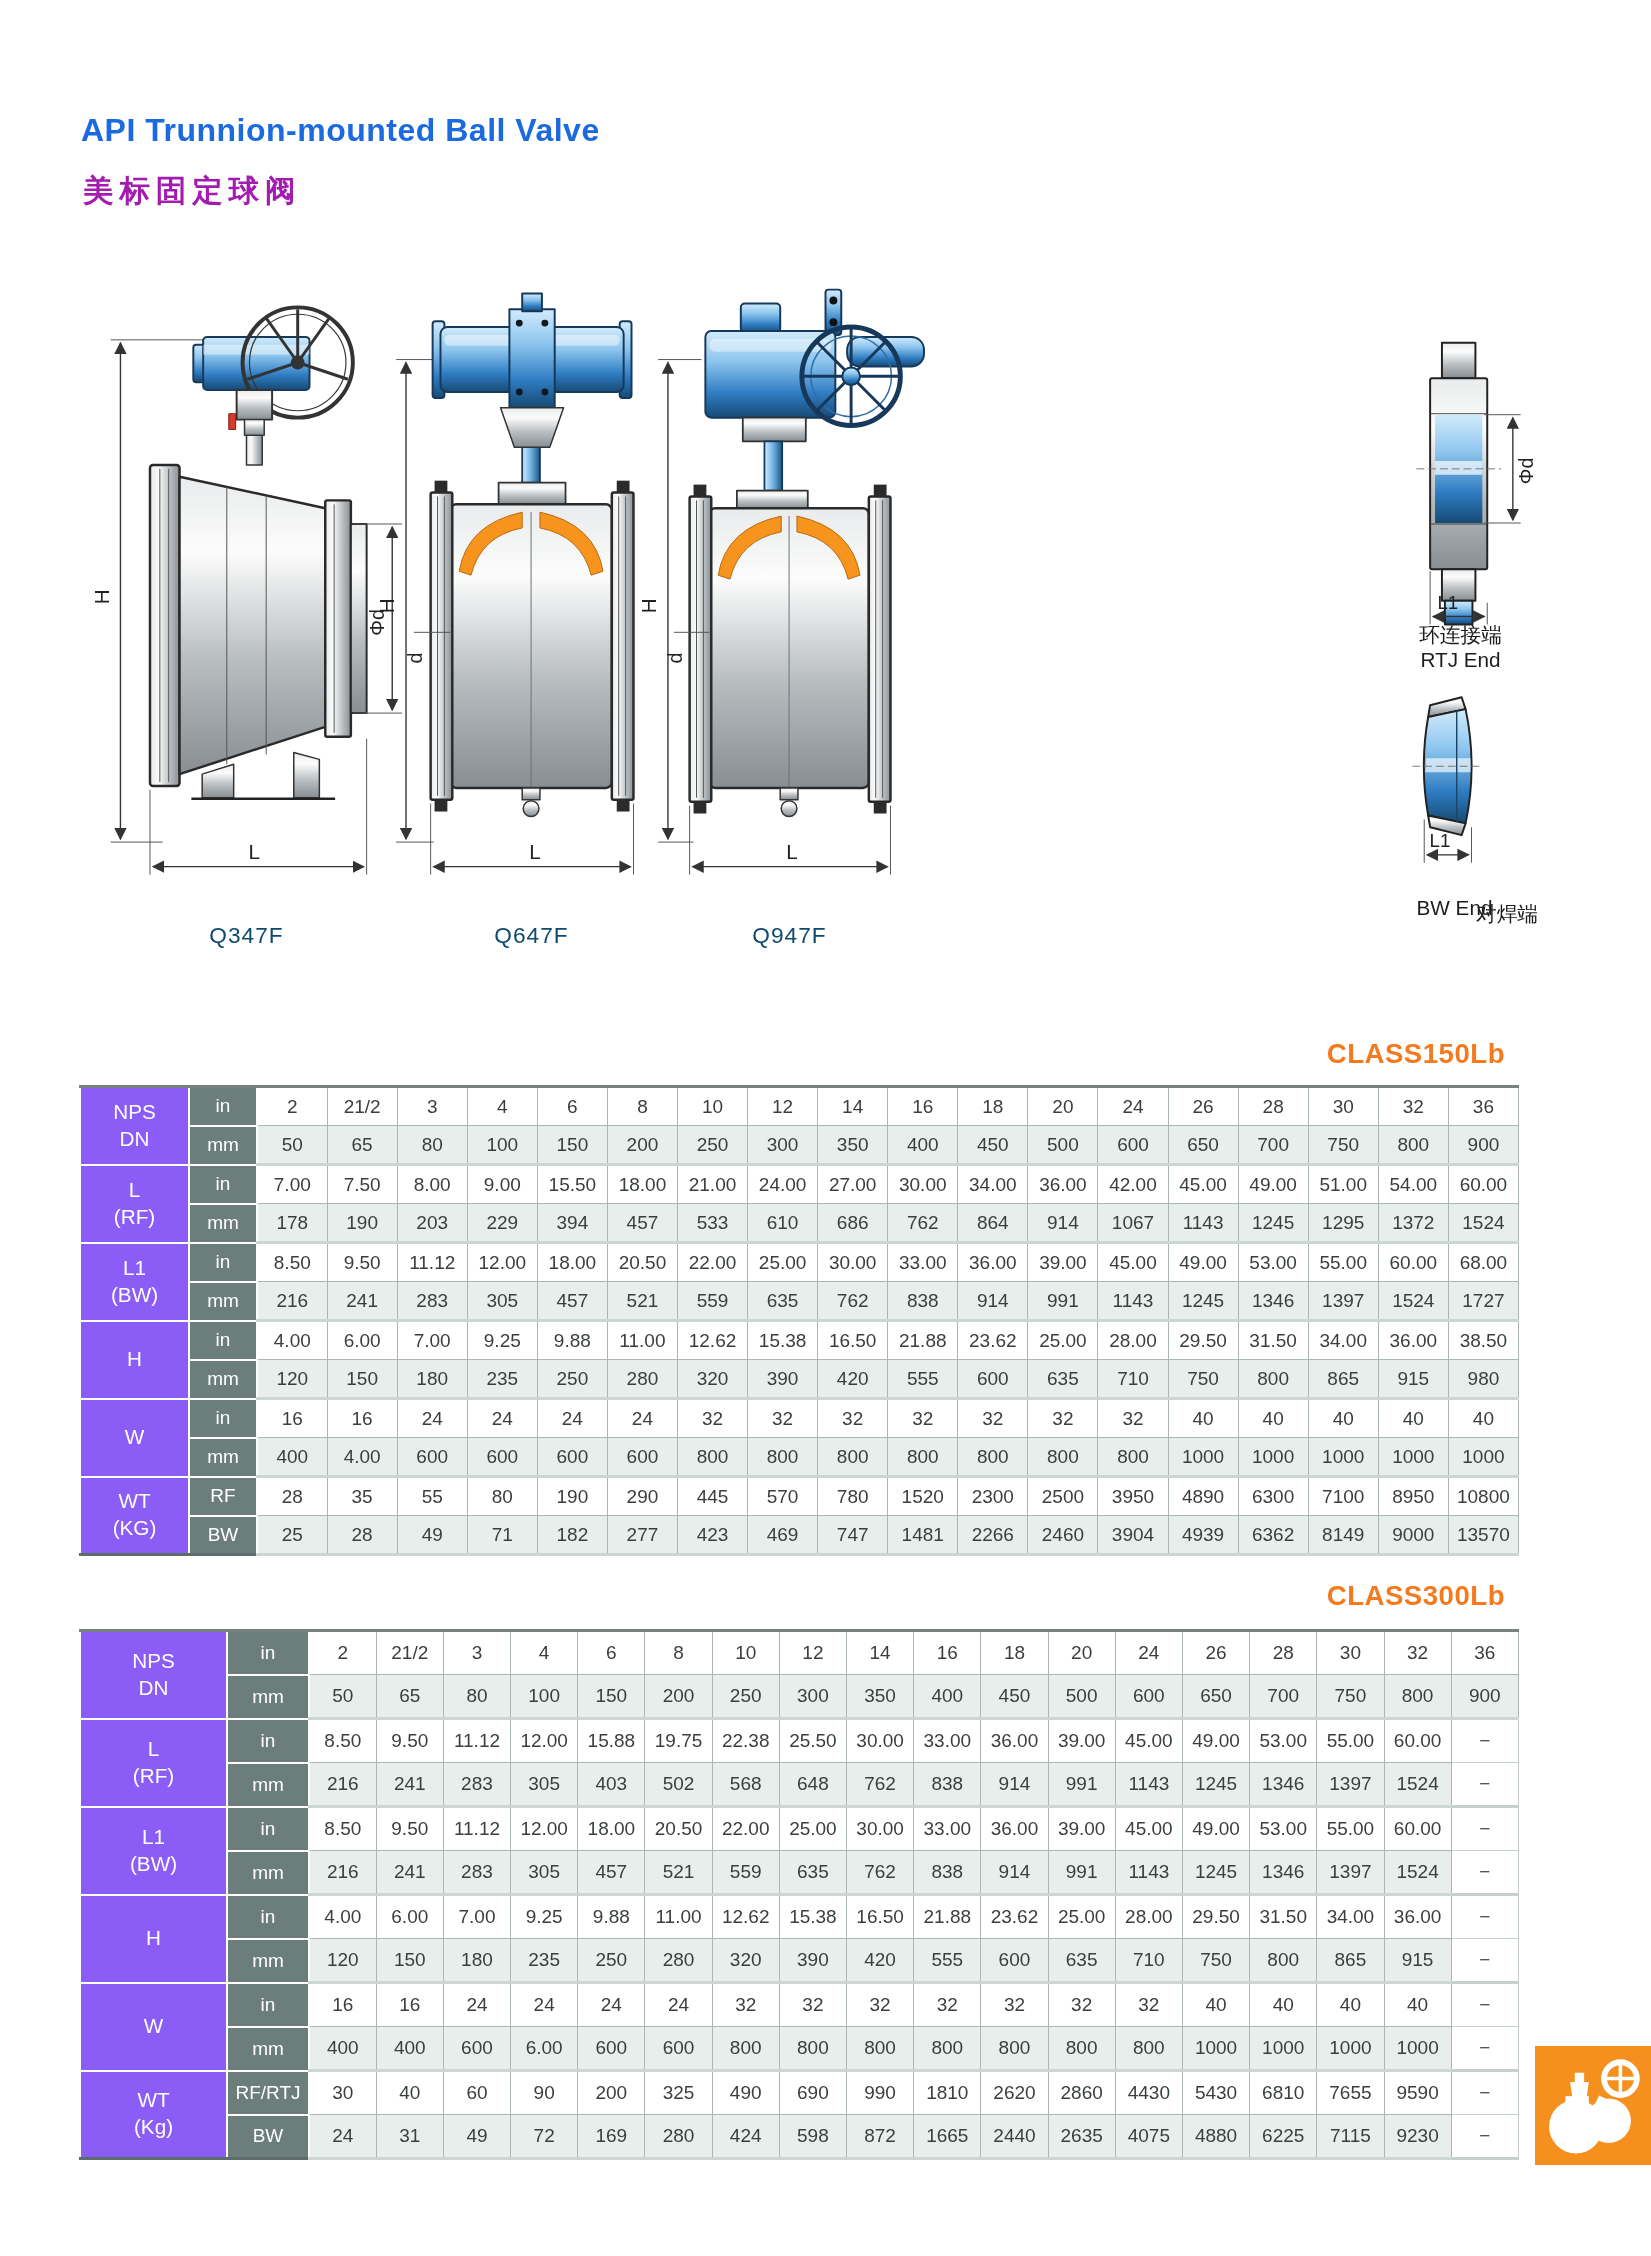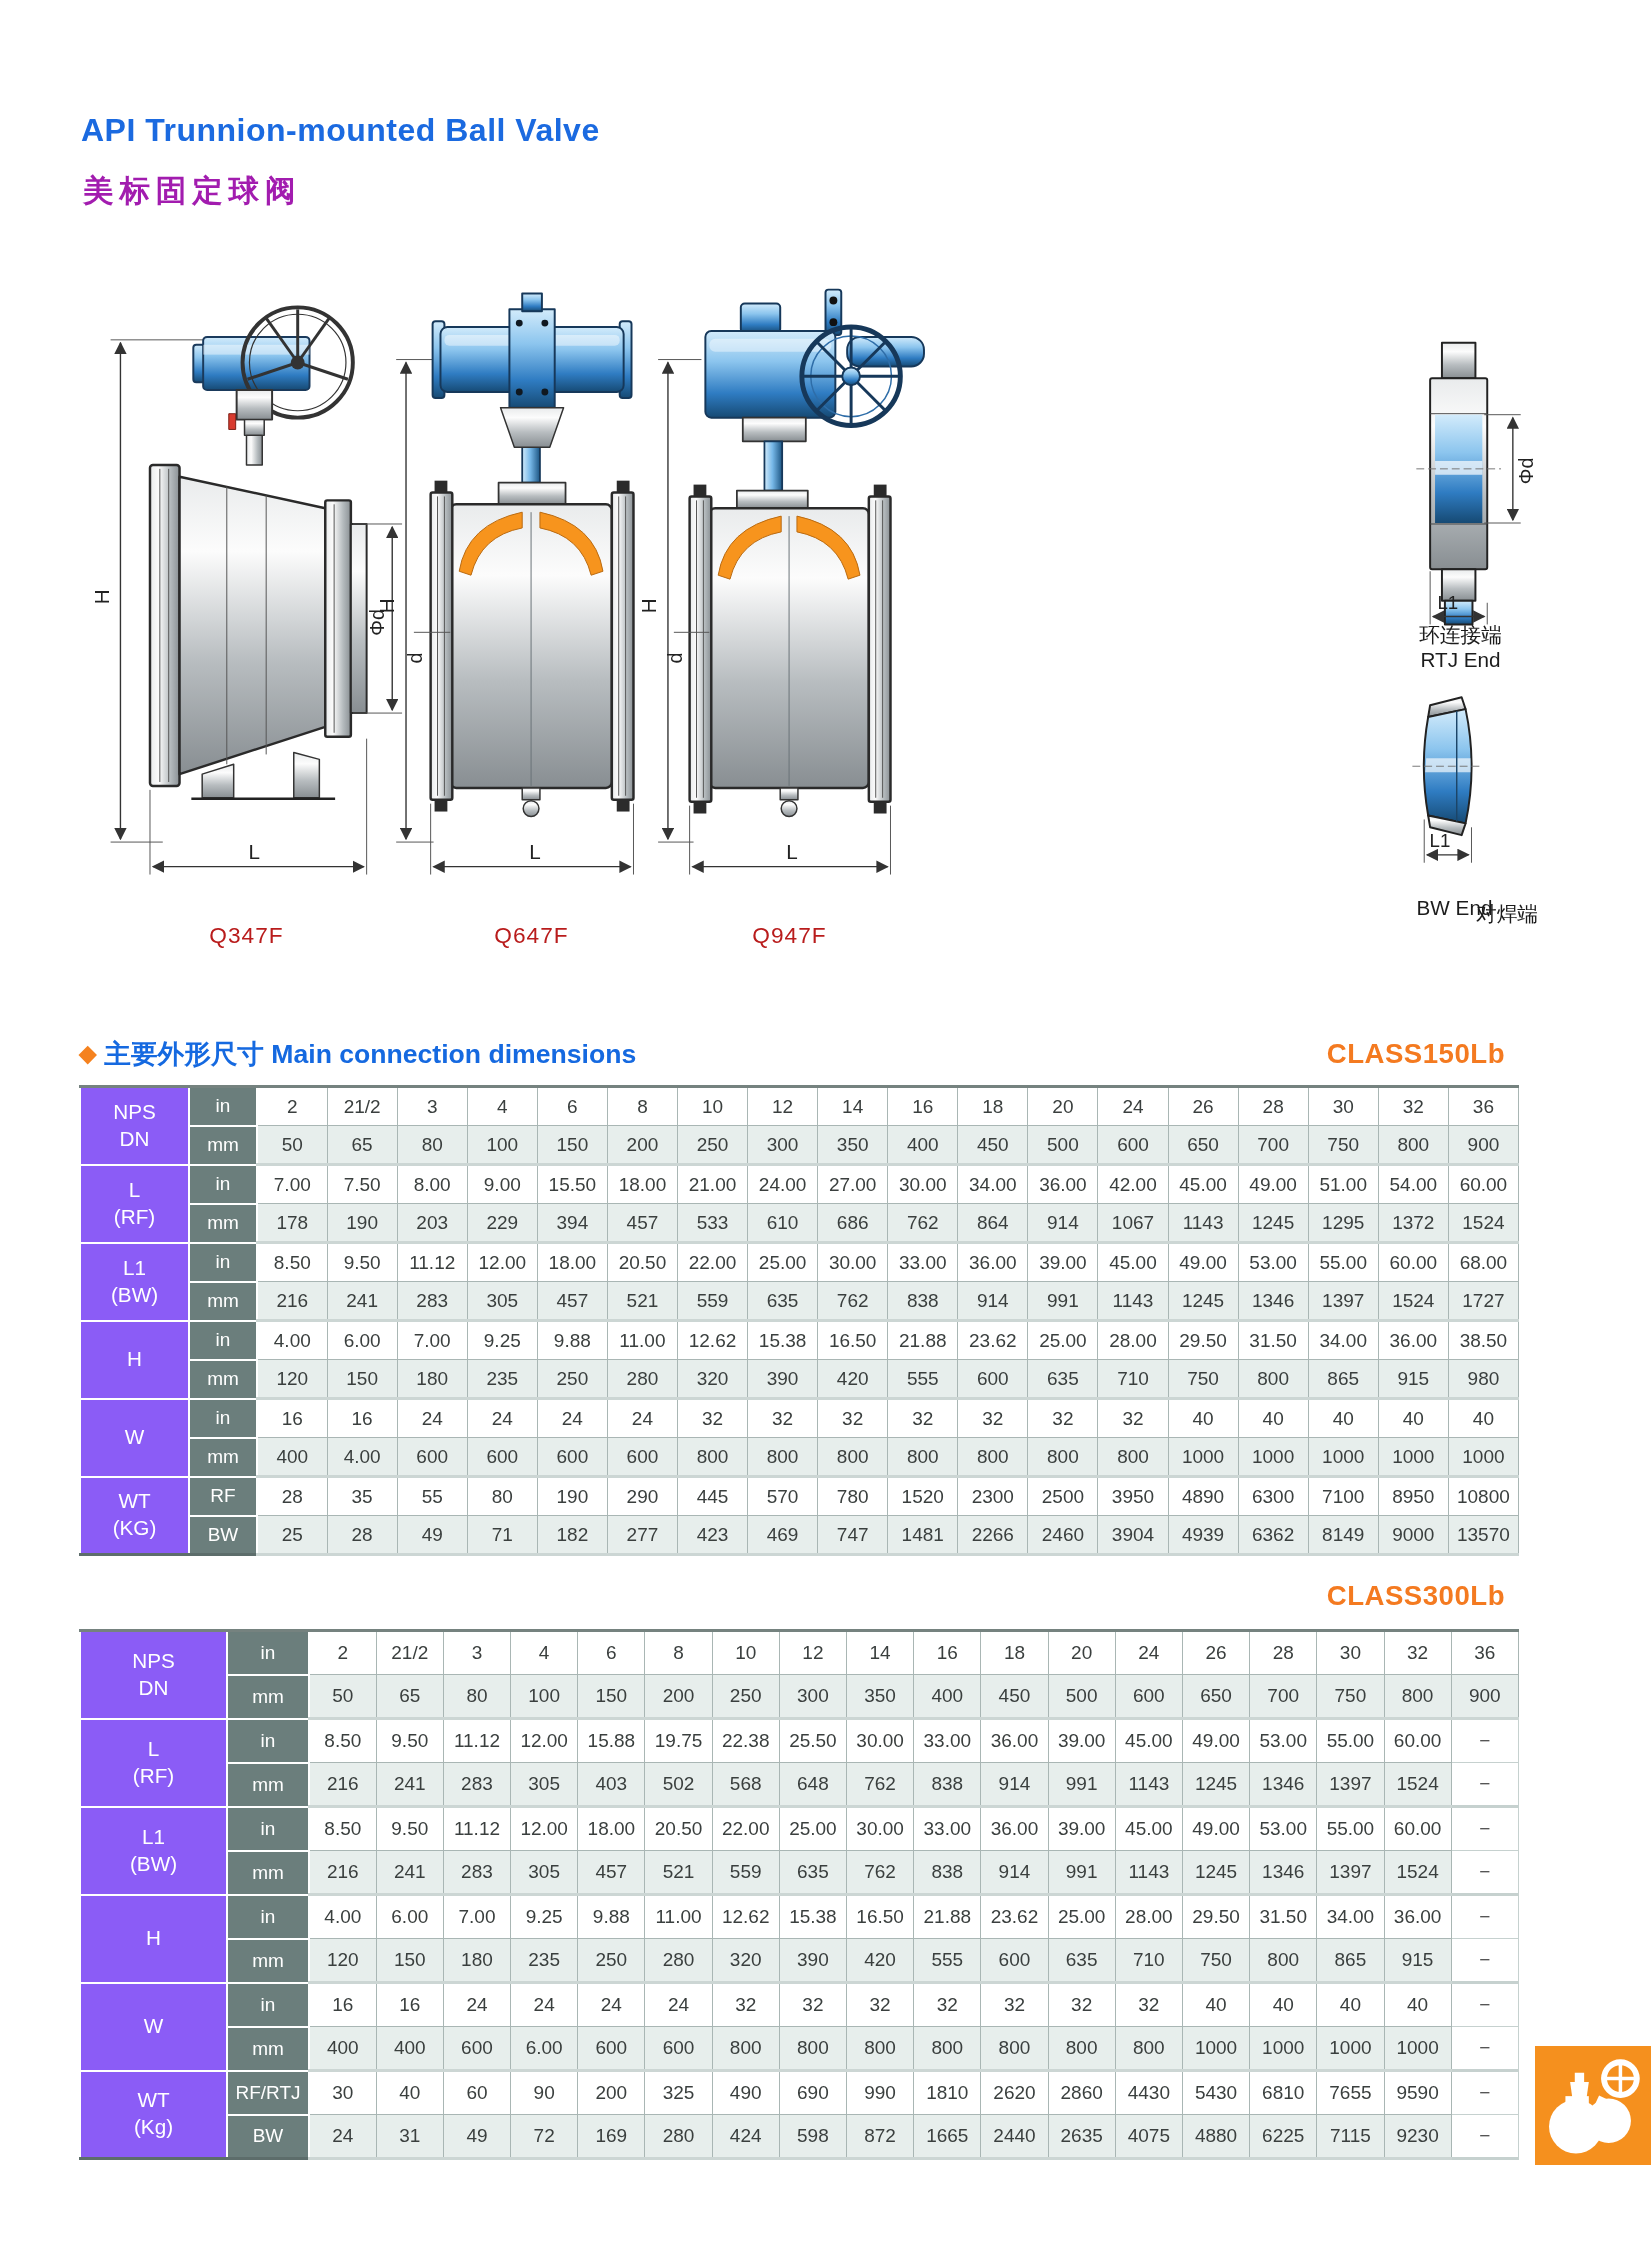--- a/index.html
+++ b/index.html
@@ -10,21 +10,21 @@
   }
   .abs { position:absolute; }
 
   
   .title { left:81px; top:112px; color:#1b6ae0; font-size:32px; font-weight:bold; letter-spacing:0.5px; }
   .subtitle { left:83px; top:171px; color:#a21caf; font-size:30.5px; font-weight:bold; letter-spacing:5.9px; }
 
   
   svg.drawings { left:0; top:266px; }
   svg text { font-family:"Liberation Sans", sans-serif; fill:#222; }
-  .model-label { top:922px; width:177px; text-align:center; font-size:22.7px; color:#b91c1c; letter-spacing:1px; }
+  .model-label { top:922px; width:177px; text-align:center; font-size:22.7px; color:#0c4a6e; letter-spacing:1px; }
   .end-label { width:167px; text-align:center; font-size:20.7px; color:#1c1c1c; }
 
   
   .section-header { left:79px; top:1036px; width:1440px; height:41px; }
   .section-title { font-size:26.6px; font-weight:bold; color:#1569e0; }
   .bullet { color:#f5821f; font-size:22.7px; margin-right:7.9px; vertical-align:2px; }
   .class-label { position:absolute; right:14px; top:2px; color:#f47a20; font-size:27.6px; font-weight:bold; letter-spacing:0.5px; }
   .class300-wrap { left:79px; top:1578px; width:1440px; height:39px; }
 
   
@@ -277,23 +277,20 @@
 <div class="abs model-label" style="left:158px;">Q347F</div>
 <div class="abs model-label" style="left:443px;">Q647F</div>
 <div class="abs model-label" style="left:701px;">Q947F</div>
 
 <div class="abs end-label" style="left:1377px; top:621px;">环连接端</div>
 <div class="abs end-label" style="left:1377px; top:648px;">RTJ End</div>
 <div class="abs end-label" style="left:1371px; top:900px;text-align:right;">对焊端</div>
 <div class="abs end-label" style="left:1371px; top:896px;">BW End</div>
 
 <div class="abs section-header">
-  <span class="section-title">
-    <span class="bullet">◆</span><span>主要外形尺寸 Main connection dimensions</span>
-  </span>
   <span class="class-label">CLASS150Lb</span>
 </div>
 
 <table id="table150">
     <tbody>
       <tr class="row-in">
         <th class="glabel" rowspan="2">
           <div>NPS</div>
           <div>DN</div>
         </th>

